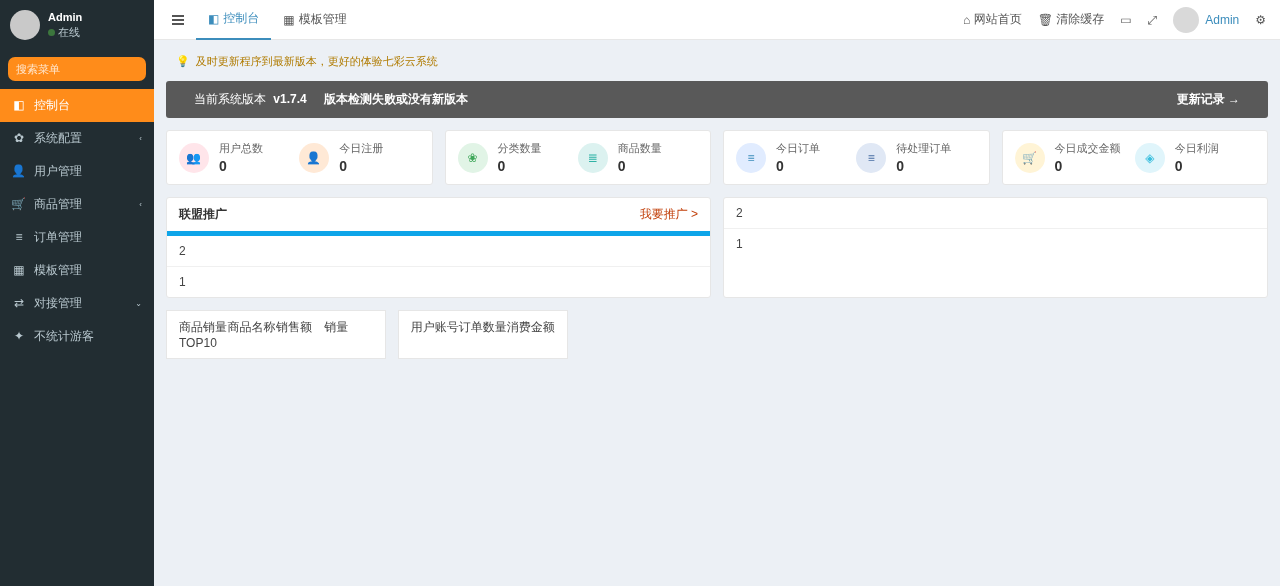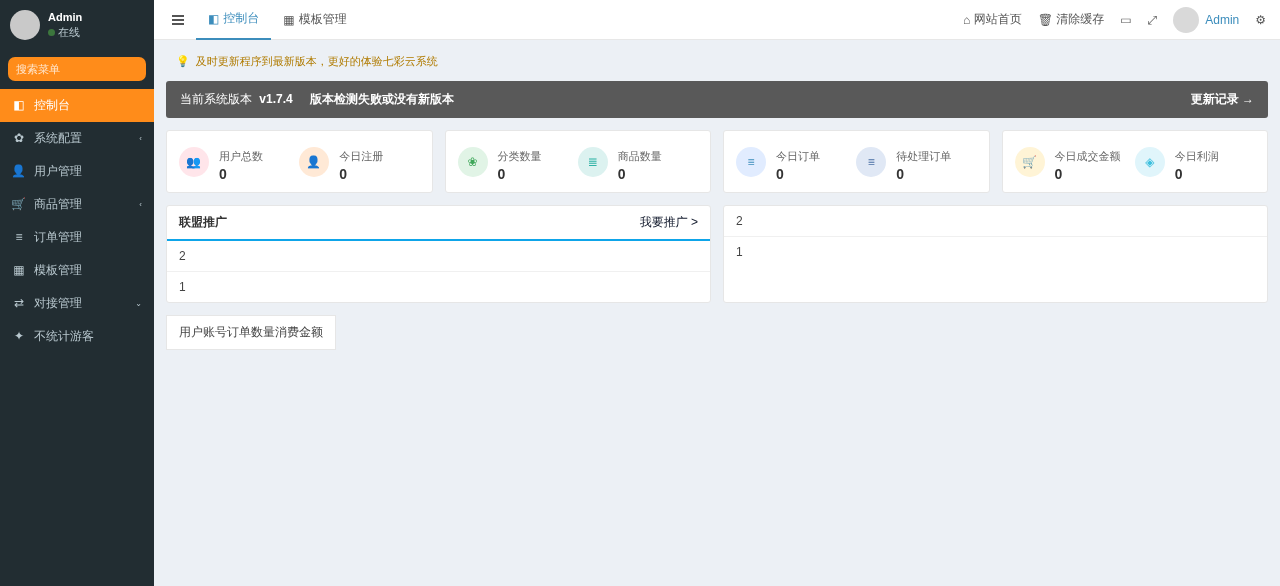--- a/index.html
+++ b/index.html
@@ -114,21 +114,21 @@
     font-size: 11px;
     color: #b07b00;
     background: transparent;
   }
   .alert .bulb { color:#ffb100; margin-right:6px; }
   .version-bar {
     margin-top: 6px;
     background: #595959;
     color: #fff;
     border-radius: 3px;
-    padding: 10px 14px;
+    padding: 10px 28px;
     display: flex;
     align-items: center;
     font-size: 12px;
   }
   .vb-left b { font-weight:600; margin-left:4px; }
   .vb-right { margin-left:auto; font-weight:700; }
 
   
   .stats-row { display:flex; gap:12px; margin-top:12px; }
   .stat-card {
@@ -139,21 +139,21 @@
     padding:10px 12px;
     display:flex;
     align-items:center;
   }
   .pair { flex:1; display:flex; align-items:center; }
   .pair-icon {
     width:30px; height:30px; border-radius:50%;
     display:flex; align-items:center; justify-content:center;
     margin-right:10px; flex-shrink:0;
   }
-  .pair-text .pt-label { font-size:11px; color:#666; white-space:nowrap;margin-top:8px; }
+  .pair-text .pt-label { font-size:11px; color:#666; white-space:nowrap; }
   .pair-text .pt-value { font-size:14px; font-weight:600; margin-top:2px; }
 
   .ic-rose   { background:#ffe5ea; color:#e84c6b; }
   .ic-orange { background:#ffe9d6; color:#ff8c1a; }
   .ic-green  { background:#e1f4e6; color:#3fa75a; }
   .ic-teal   { background:#dcf2f0; color:#2fb3a5; }
   .ic-blue   { background:#e1ecff; color:#3c8dbc; }
   .ic-navy   { background:#e0e8f5; color:#4a6fa5; }
   .ic-yellow { background:#fff4d6; color:#e0a800; }
   .ic-cyan   { background:#e0f5fb; color:#3bbfde; }
@@ -164,25 +164,25 @@
     flex:1;
     background:#fff;
     border:1px solid #e6e6e6;
     border-radius:3px;
     display:flex;
     flex-direction:column;
   }
   .panel-header {
     display:flex; align-items:flex-start;
     padding:8px 12px;
-    border-bottom:2px solid #0ea5e9;
+    border-bottom:5px solid #0ea5e9;
     font-size:12px;
   }
   .panel-header .ph-title { font-weight:600; color:#333; }
-  .panel-header .ph-action { margin-left:auto; color:#0f172a; cursor:pointer; white-space:nowrap; }
+  .panel-header .ph-action { margin-left:auto; color:#c2410c; cursor:pointer; white-space:nowrap; }
   .panel-row {
     padding:8px 12px;
     border-bottom:1px solid #f0f0f0;
     font-size:12px;
     color:#444;
   }
   .panel-row:last-child { border-bottom:none; }
 
   
   .table-head {
@@ -391,20 +391,26 @@
         <div class="panel-row">1</div>
       </div>
       <div class="panel">
         <div class="panel-row">2</div>
         <div class="panel-row">1</div>
       </div>
     </div>
 
     <div class="two-col">
       <div class="table-head">
+        <div class="th-grow2">商品销量TOP10</div>
+        <div>商品名称</div>
+        <div>销售额</div>
+        <div>销量</div>
+      </div>
+      <div class="table-head">
         <div>用户账号</div>
         <div>订单数量</div>
         <div>消费金额</div>
       </div>
     </div>
 
   </div>
 </div>
 
 </body></html>

